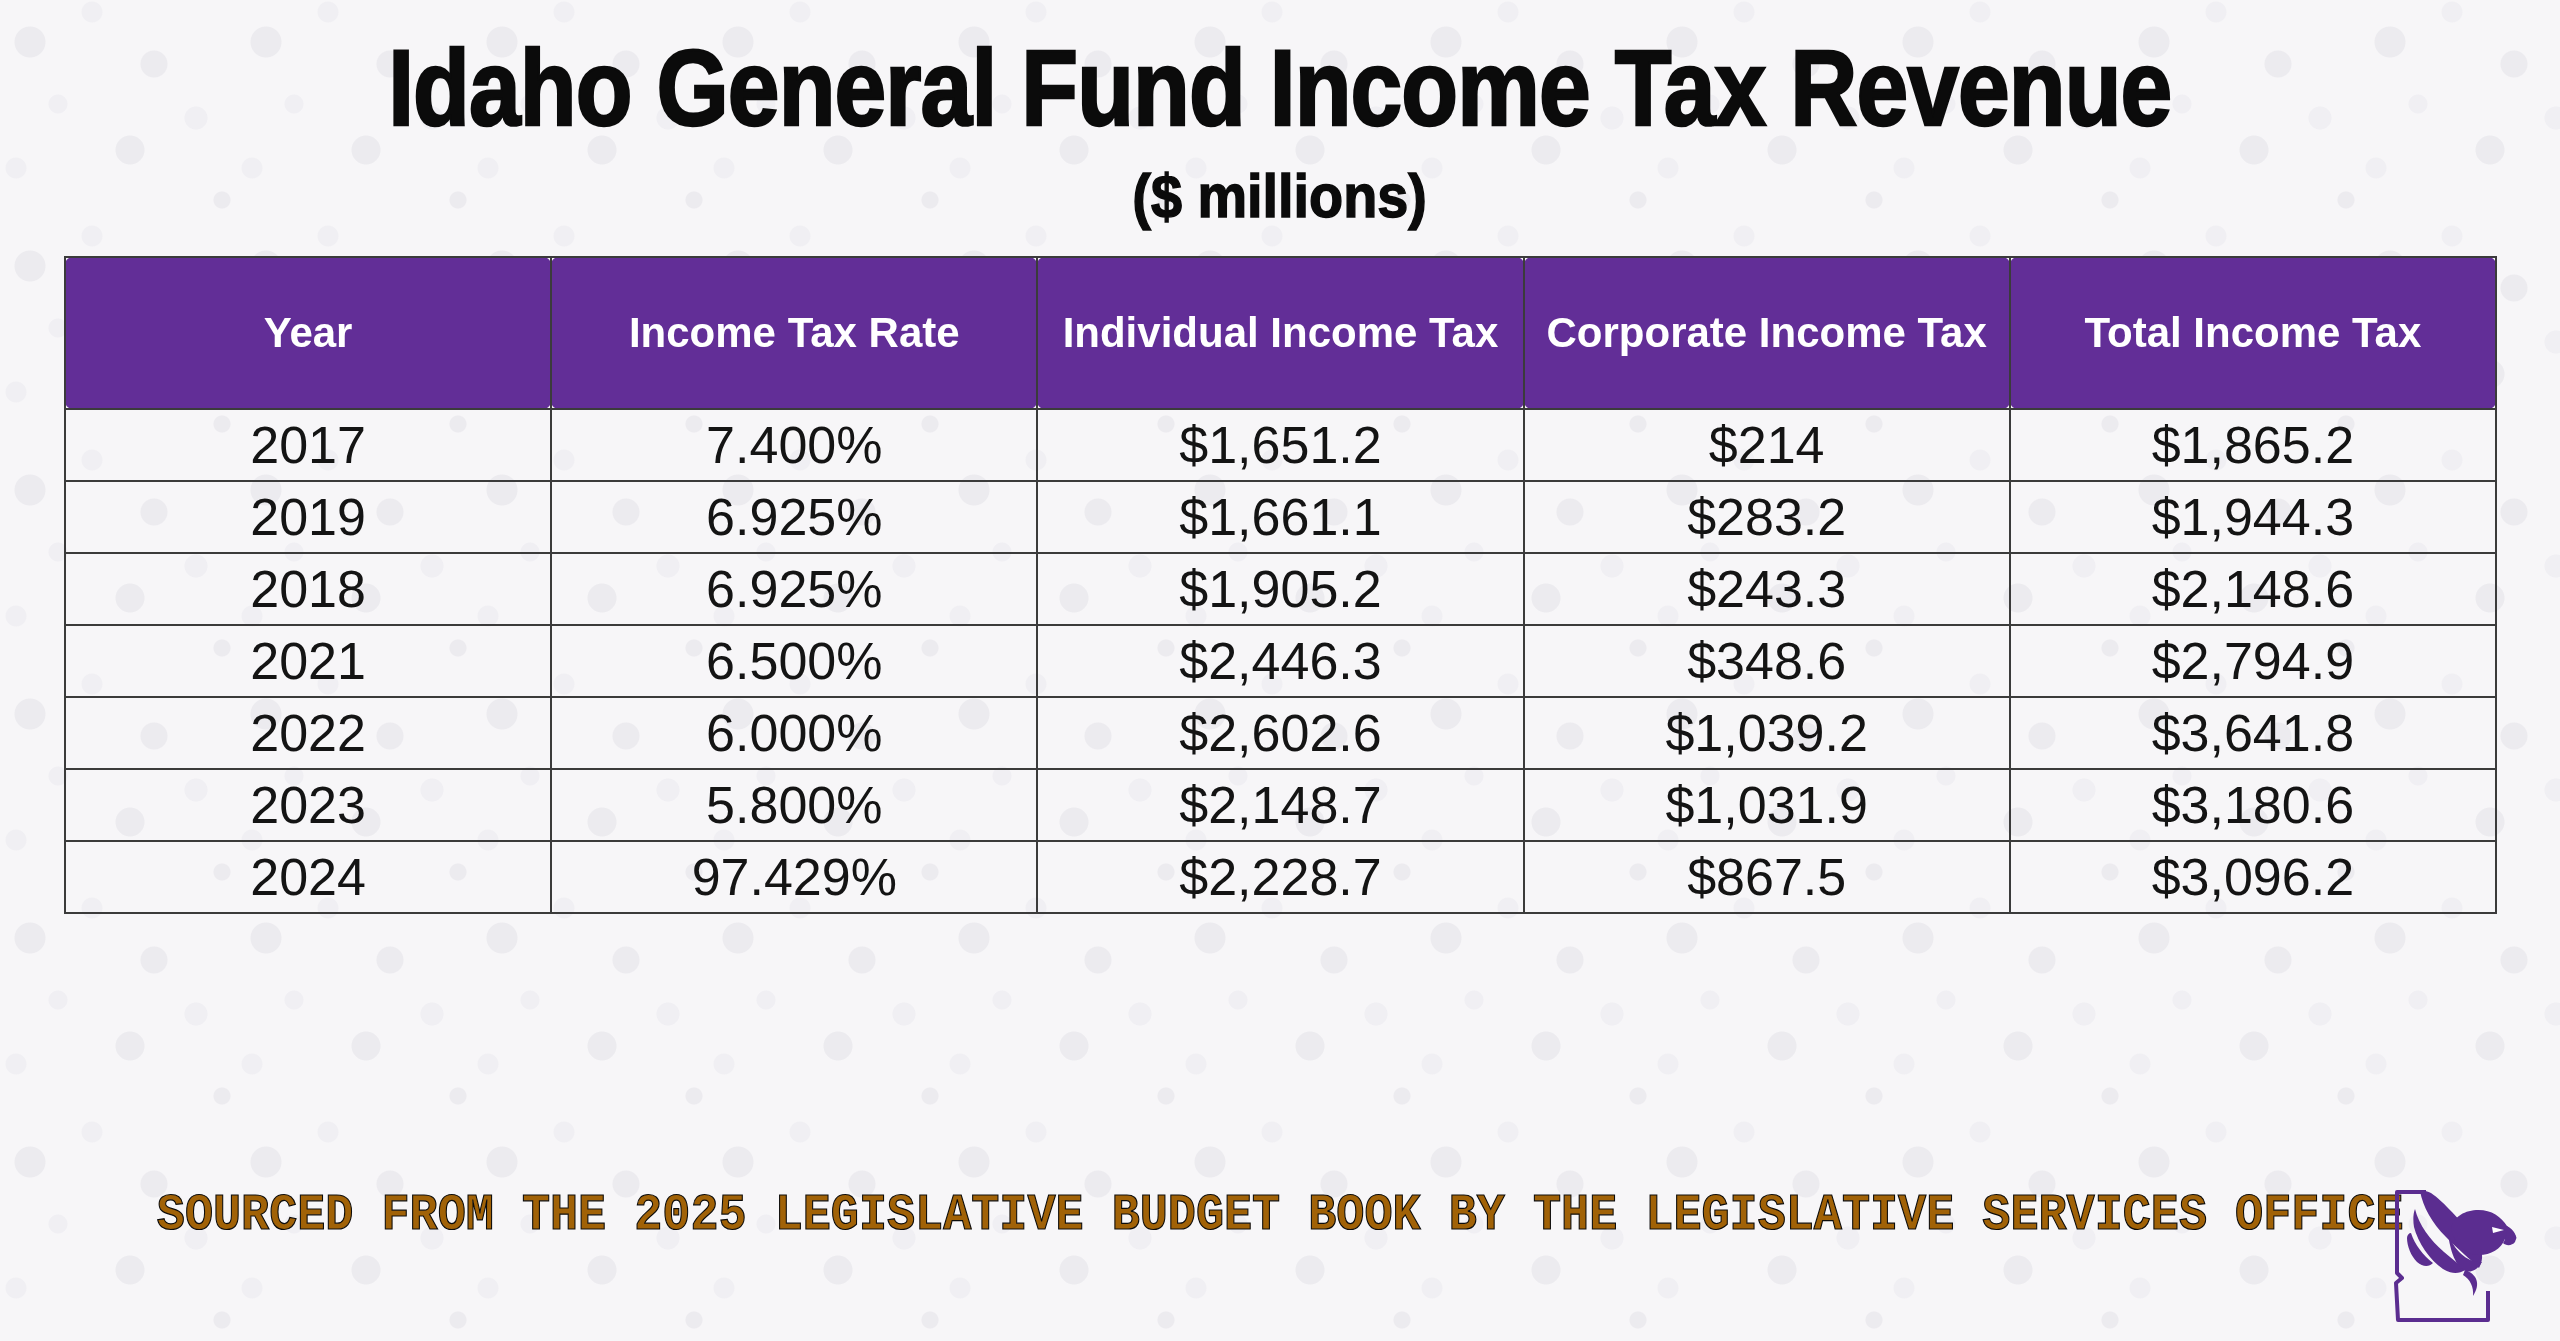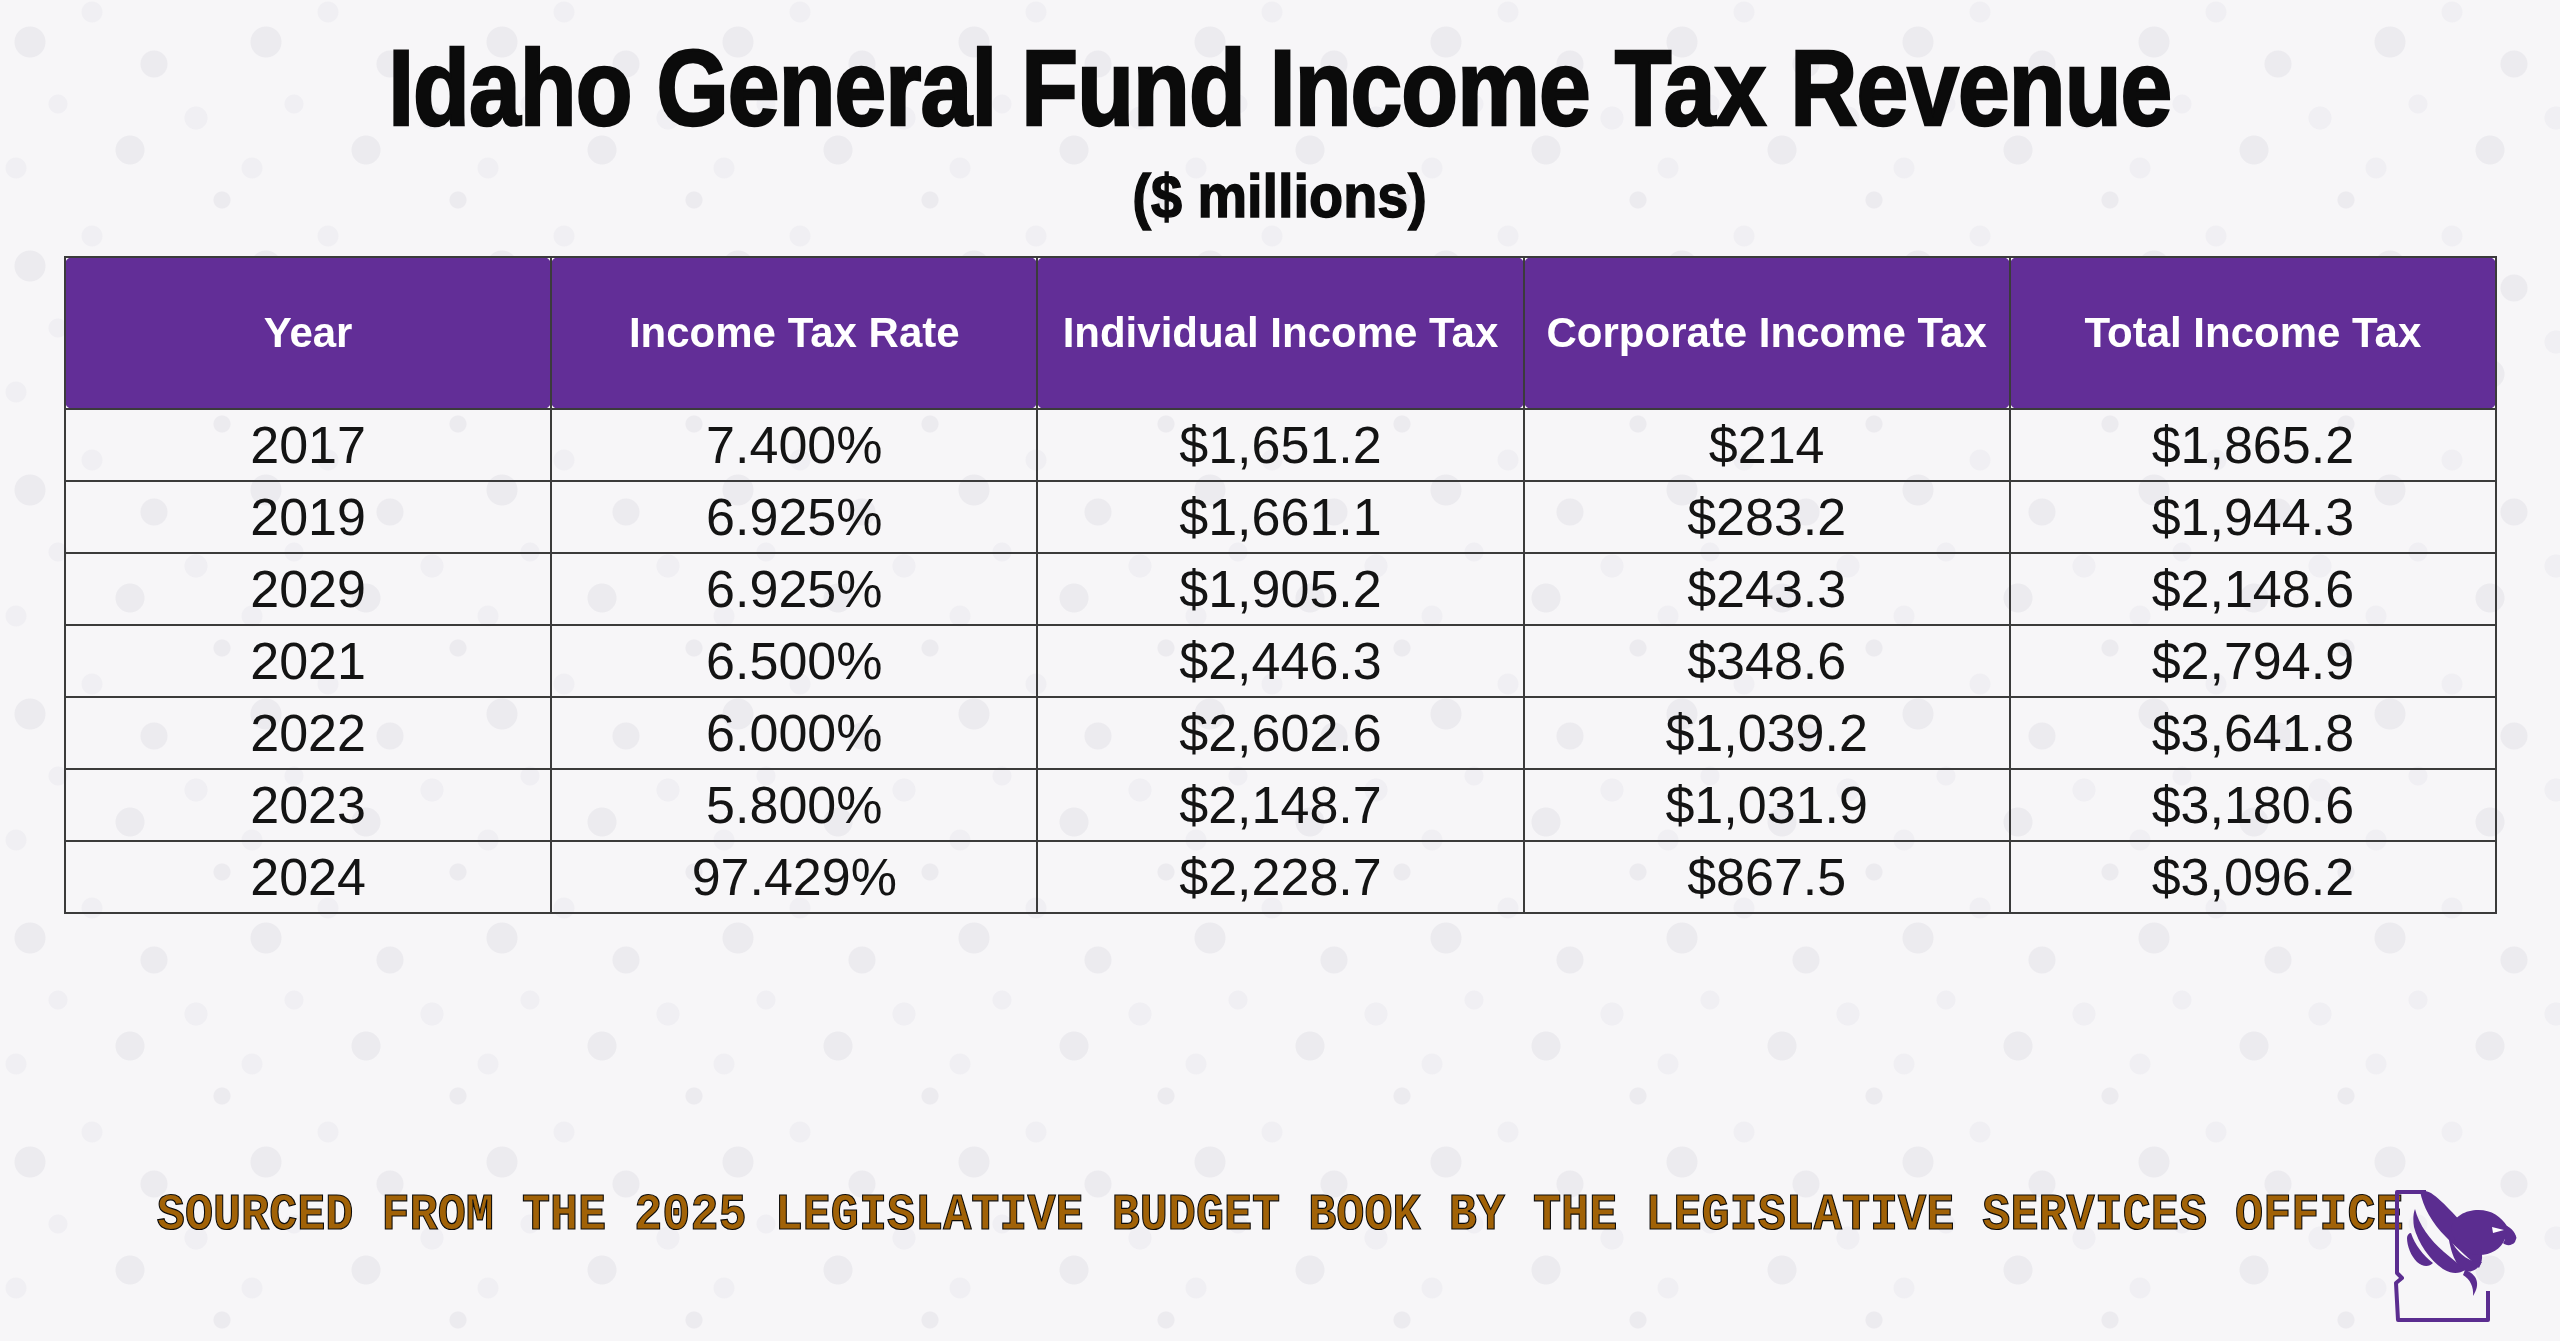--- a/index.html
+++ b/index.html
@@ -98,21 +98,21 @@
         <td>$1,865.2</td>
       </tr>
       <tr>
         <td>2019</td>
         <td>6.925%</td>
         <td>$1,661.1</td>
         <td>$283.2</td>
         <td>$1,944.3</td>
       </tr>
       <tr>
-        <td>2029</td>
+        <td>2018</td>
         <td>6.925%</td>
         <td>$1,905.2</td>
         <td>$243.3</td>
         <td>$2,148.6</td>
       </tr>
       <tr>
         <td>2021</td>
         <td>6.500%</td>
         <td>$2,446.3</td>
         <td>$348.6</td>

